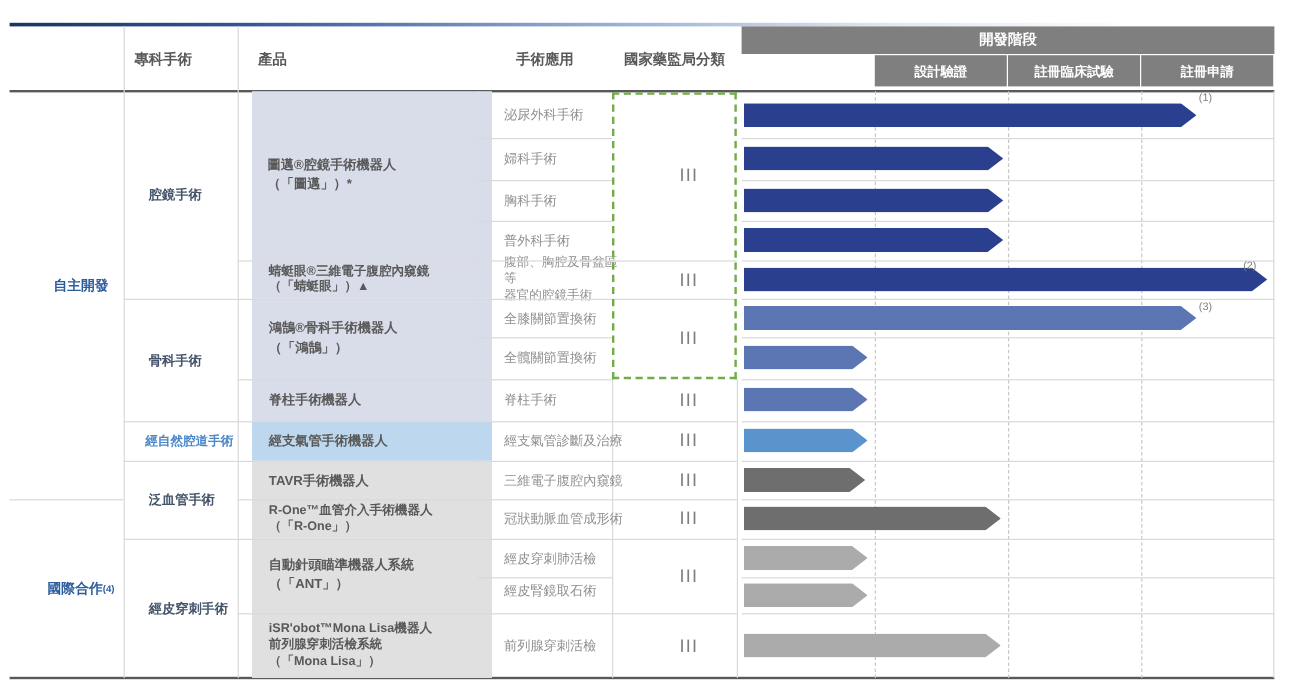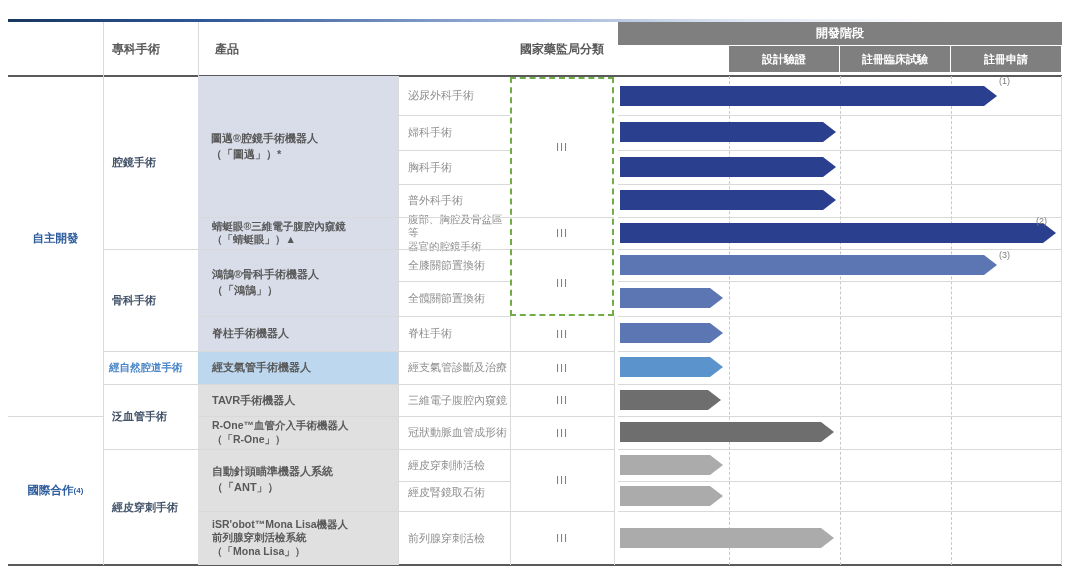--- a/index.html
+++ b/index.html
@@ -11,42 +11,43 @@
   .hdr-main{left:618px;top:22px;width:444px;height:23px;background:#7f7f7f;color:#ffffff;
     display:flex;align-items:center;justify-content:center;font-size:12px;font-weight:bold;}
   .hdr-sub{top:46px;width:110px;height:26px;background:#7f7f7f;color:#ffffff;
     display:flex;align-items:center;justify-content:center;font-size:11px;font-weight:bold;}
   .colhead{color:#595959;font-size:12px;font-weight:bold;display:flex;align-items:center;}
   .vline{width:1px;background:#d9d9d9;}
   .vdash{width:0;border-left:1px dashed #c8c8c8;}
   .hline{height:1px;background:#d9d9d9;}
   .hstrong{height:2px;background:#595959;}
   .greenbox{left:510px;top:77px;width:104px;height:239px;border:2px dashed #70ad47;box-sizing:border-box;}
-  .cell{display:flex;align-items:center;box-sizing:border-box;}
+  .cell{display:flex;align-items:center;box-sizing:border-box;margin-left:12px;}
   .scell{left:103px;width:95px;padding-left:9px;font-size:11px;font-weight:bold;color:#44546a;}
   .scell-blue{color:#4a86c8;}
   .pcell{left:198px;width:200px;padding-left:14px;font-size:11px;font-weight:bold;color:#595959;}
   .acell{left:398px;width:112px;padding-left:10px;font-size:11px;color:#8f8f8f;}
-  .ccell{left:510px;width:104px;justify-content:center;font-size:11px;color:#7f7f7f;letter-spacing:1px;}
+  .ccell{left:510px;width:104px;justify-content:center;font-size:15px;color:#7f7f7f;letter-spacing:1px;}
   .gcell{left:8px;width:95px;justify-content:center;font-size:11.5px;font-weight:bold;color:#2e5d9e;}
   .gcell sup{font-size:8px;font-weight:bold;}
   .prewrap{white-space:pre-line;line-height:1.45;}
   .bar{left:620px;height:20px;
     clip-path:polygon(0 0,calc(100% - 13px) 0,100% 50%,calc(100% - 13px) 100%,0 100%);}
   .note{font-size:9px;color:#7f7f7f;}
 </style>
 </head>
 <body>
 
 <div class="screen">
 
   <div class="abs gradline"></div>
 
   <div class="abs colhead" style="left:112px;top:22px;height:54px;">專科手術</div>
   <div class="abs colhead" style="left:215px;top:22px;height:54px;">產品</div>
+  <div class="abs colhead" style="left:398px;top:22px;height:54px;width:112px;justify-content:center;">手術應用</div>
   <div class="abs colhead" style="left:510px;top:22px;height:54px;width:104px;justify-content:center;">國家藥監局分類</div>
 
   <div class="abs hdr-main">開發階段</div>
   <div class="abs hdr-sub" style="left:729px;">設計驗證</div>
   <div class="abs hdr-sub" style="left:840px;">註冊臨床試驗</div>
   <div class="abs hdr-sub" style="left:951px;">註冊申請</div>
 
   <div class="abs hstrong" style="left:8px;top:75px;width:1054px;"></div>
   <div class="abs hstrong" style="left:8px;top:564px;width:1054px;"></div>
 

